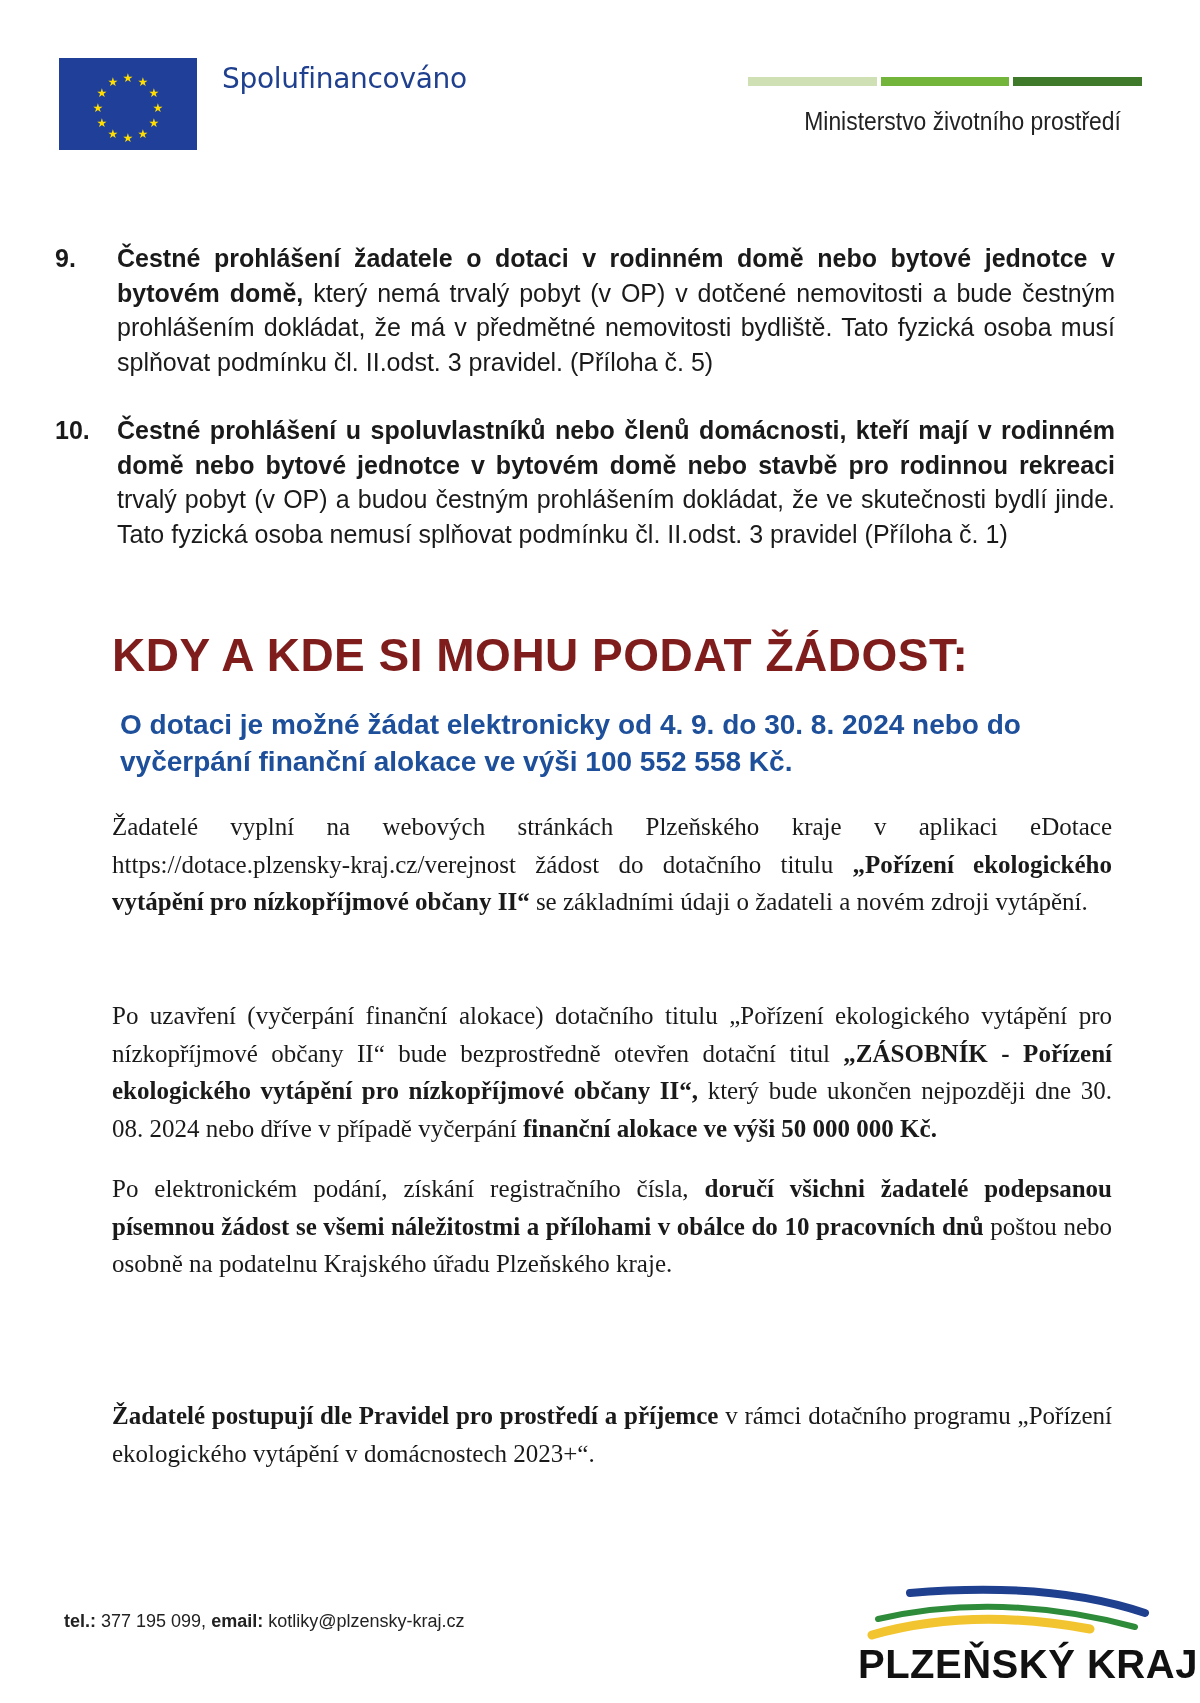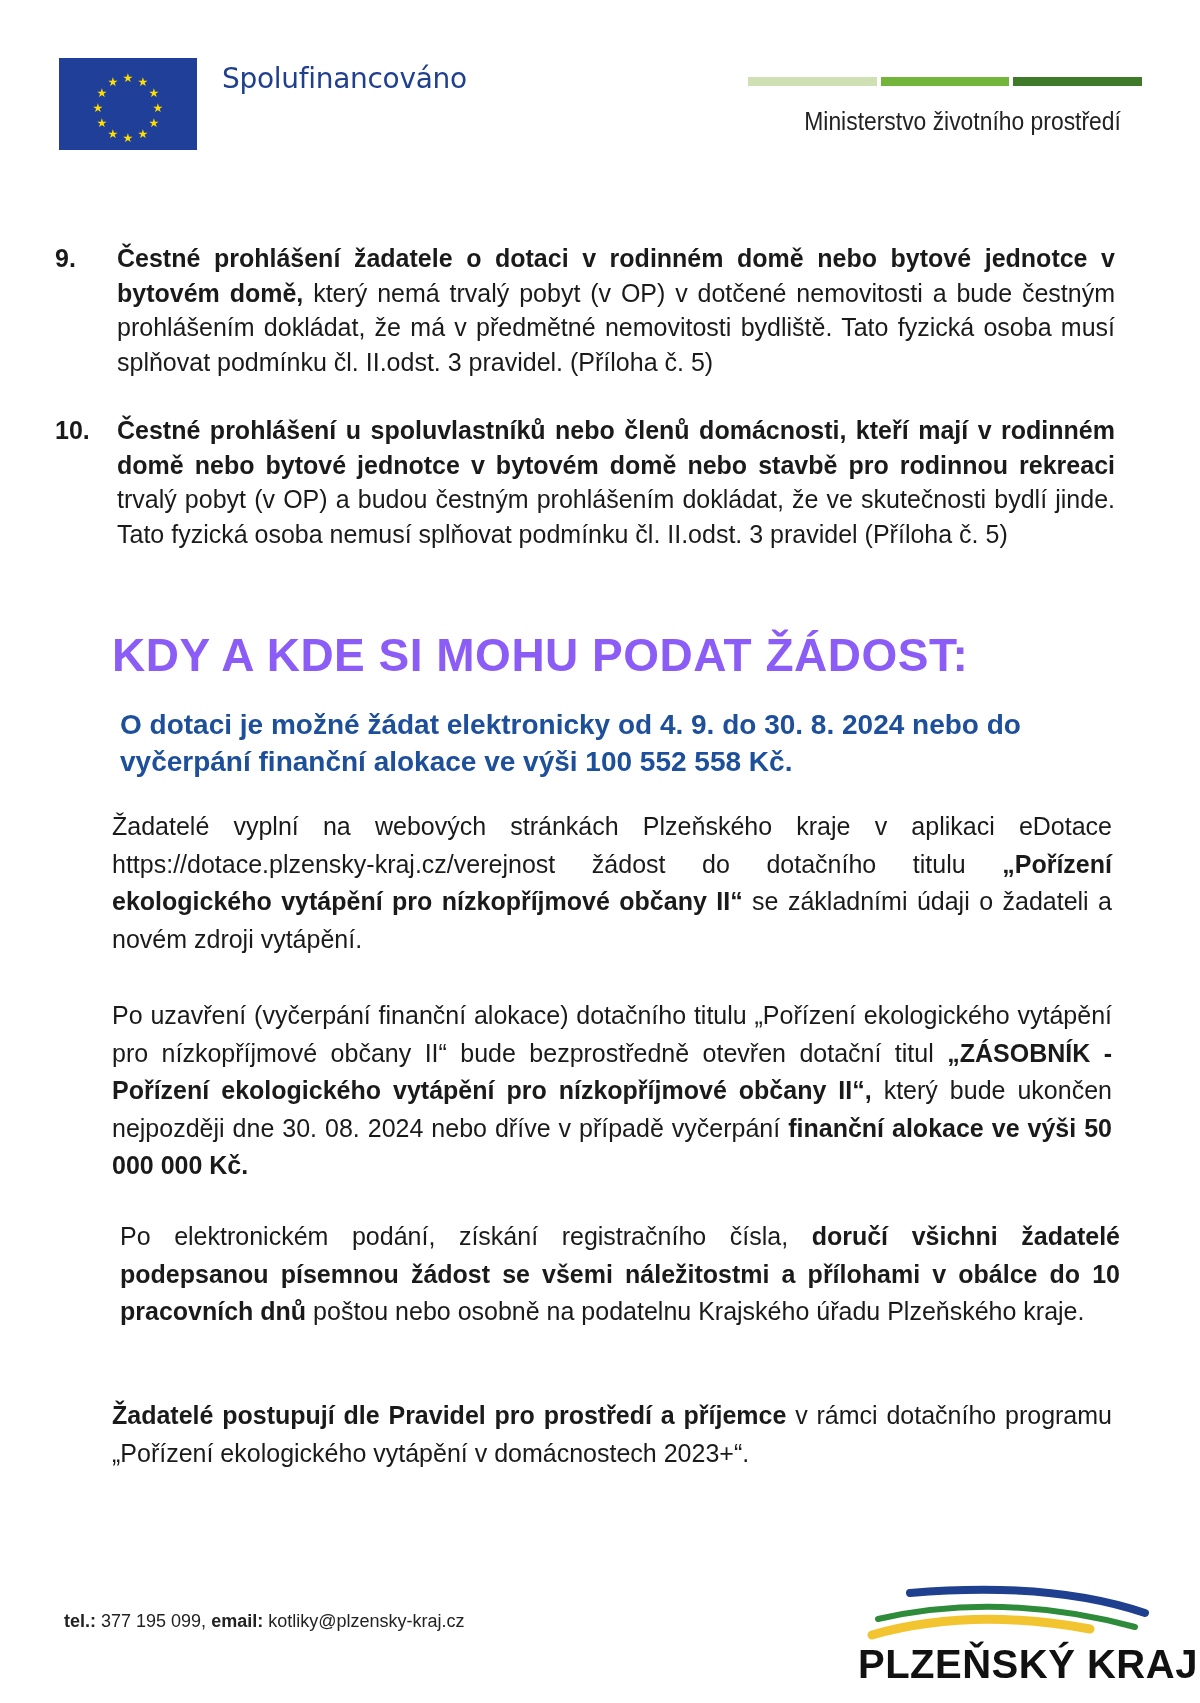--- a/index.html
+++ b/index.html
@@ -8,23 +8,23 @@
     .eu-flag svg { width:100%; height:100%; }
     .eu-text { position:absolute; left:222px; top:60px; color:#1f3f8f; font-family:"DejaVu Sans", sans-serif; font-size:28px; line-height:38px; letter-spacing:-0.3px; }
     .mzp { position:absolute; left:748px; top:64px; width:394px;margin-top:13px; }
     .mzp-bars { display:flex; gap:4px; height:9px; }
     .mzp-bars div { flex:1; }
     .mzp-text { margin-top:20px; text-align:right; padding-right:24px; font-family:"Liberation Sans Narrow","Liberation Sans", sans-serif; font-size:26px; color:#222; transform:scaleX(0.88); transform-origin:right; white-space:nowrap; }
     .item { position:absolute; left:55px; width:1060px; font-size:25px; line-height:34.5px; text-align:justify; }
     .item .num { position:absolute; left:0; top:0; font-weight:bold; }
     .item .body { margin-left:62px; }
     b { font-weight:bold; }
-    .h1 { position:absolute; left:112px; top:628px; color:#8b5cf6; font-size:46px; font-weight:bold; letter-spacing:0.5px; white-space:nowrap; }
+    .h1 { position:absolute; left:112px; top:628px; color:#7f1d1d; font-size:46px; font-weight:bold; letter-spacing:0.5px; white-space:nowrap; }
     .h2 { position:absolute; left:112px; top:706px; width:1000px; color:#1d4f9a; font-size:28px; font-weight:bold; line-height:37px;margin-left:8px; }
-    .para { position:absolute; left:112px; width:1000px; font-size:25px; line-height:37.5px; text-align:justify; }
+    .para { position:absolute; left:112px; width:1000px; font-size:25px; line-height:37.5px; text-align:justify;font-family:Liberation Serif, serif; }
     .footer { position:absolute; left:64px; top:1608px; font-size:18px; line-height:26px; color:#222; }
     .footer .url { font-size:17px; color:#333; }
     .pk { position:absolute; left:850px; top:1585px; width:300px; height:95px; }
     .pk-text { position:absolute; left:858px; top:1642px; font-size:40px; font-weight:bold; letter-spacing:0.5px; color:#111; white-space:nowrap; }
   </style>
 </head>
 <body>
 
 <div class="eu-flag">
   <svg viewBox="0 0 138 92">
@@ -58,31 +58,31 @@
   <div class="mzp-text">Ministerstvo životního prostředí</div>
 </div>
 
 <div class="item" style="top:241px;">
   <span class="num">9.</span>
   <div class="body"><b>Čestné prohlášení žadatele o dotaci v rodinném domě nebo bytové jednotce v bytovém domě,</b><span> který nemá trvalý pobyt (v OP) v dotčené nemovitosti a bude čestným prohlášením dokládat, že má v předmětné nemovitosti bydliště. Tato fyzická osoba musí splňovat podmínku čl. II.odst. 3 pravidel. (Příloha č. 5)</span></div>
 </div>
 
 <div class="item" style="top:413px;">
   <span class="num">10.</span>
-  <div class="body"><b>Čestné prohlášení u spoluvlastníků nebo členů domácnosti, kteří mají v rodinném domě nebo bytové jednotce v bytovém domě nebo stavbě pro rodinnou rekreaci</b><span> trvalý pobyt (v OP) a budou čestným prohlášením dokládat, že ve skutečnosti bydlí jinde. Tato fyzická osoba nemusí splňovat podmínku čl. II.odst. 3 pravidel (Příloha č. 5)</span></div>
+  <div class="body"><b>Čestné prohlášení u spoluvlastníků nebo členů domácnosti, kteří mají v rodinném domě nebo bytové jednotce v bytovém domě nebo stavbě pro rodinnou rekreaci</b><span> trvalý pobyt (v OP) a budou čestným prohlášením dokládat, že ve skutečnosti bydlí jinde. Tato fyzická osoba nemusí splňovat podmínku čl. II.odst. 3 pravidel (Příloha č. 1)</span></div>
 </div>
 
 <div class="h1">KDY A KDE SI MOHU PODAT ŽÁDOST:</div>
 <div class="h2">O dotaci je možné žádat elektronicky od 4. 9. do 30. 8. 2024 nebo do vyčerpání finanční alokace ve výši 100 552 558 Kč.</div>
 
 <div class="para" style="top:808px;"><span>Žadatelé vyplní na webových stránkách Plzeňského kraje v aplikaci eDotace https://dotace.plzensky-kraj.cz/verejnost žádost do dotačního titulu </span><b>„Pořízení ekologického vytápění pro nízkopříjmové občany II“</b><span> se základními údaji o žadateli a novém zdroji vytápění.</span></div>
 
 <div class="para" style="top:997px;"><span>Po uzavření (vyčerpání finanční alokace) dotačního titulu „Pořízení ekologického vytápění pro nízkopříjmové občany II“ bude bezprostředně otevřen dotační titul </span><b>„ZÁSOBNÍK - Pořízení ekologického vytápění pro nízkopříjmové občany II“,</b><span> který bude ukončen nejpozději dne 30. 08. 2024 nebo dříve v případě vyčerpání </span><b>finanční alokace ve výši 50 000 000 Kč.</b></div>
 
-<div class="para" style="top:1218px;margin-left:8px;"><span>Po elektronickém podání, získání registračního čísla, </span><b>doručí všichni žadatelé podepsanou písemnou žádost se všemi náležitostmi a přílohami v obálce do 10 pracovních dnů</b><span> poštou nebo osobně na podatelnu Krajského úřadu Plzeňského kraje.</span></div>
+<div class="para" style="top:1170px;"><span>Po elektronickém podání, získání registračního čísla, </span><b>doručí všichni žadatelé podepsanou písemnou žádost se všemi náležitostmi a přílohami v obálce do 10 pracovních dnů</b><span> poštou nebo osobně na podatelnu Krajského úřadu Plzeňského kraje.</span></div>
 
 <div class="para" style="top:1397px;"><b>Žadatelé postupují dle Pravidel pro prostředí a příjemce</b><span> v rámci dotačního programu „Pořízení ekologického vytápění v domácnostech 2023+“.</span></div>
 
 <div class="footer">
   <div><b>tel.:</b><span> 377 195 099, </span><b>email:</b><span> kotliky@plzensky-kraj.cz</span></div>
 </div>
 
 <svg class="pk" viewBox="0 0 300 95">
   <path d="M 60 8 Q 200 -4 295 28" stroke="#1f3f8f" stroke-width="8" fill="none" stroke-linecap="round"></path>
   <path d="M 28 34 Q 150 6 285 42" stroke="#2e8b3a" stroke-width="6" fill="none" stroke-linecap="round"></path>

